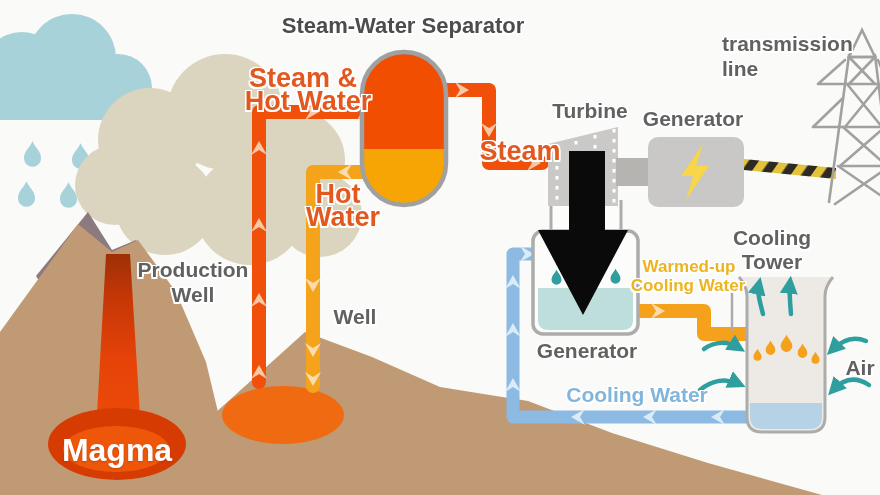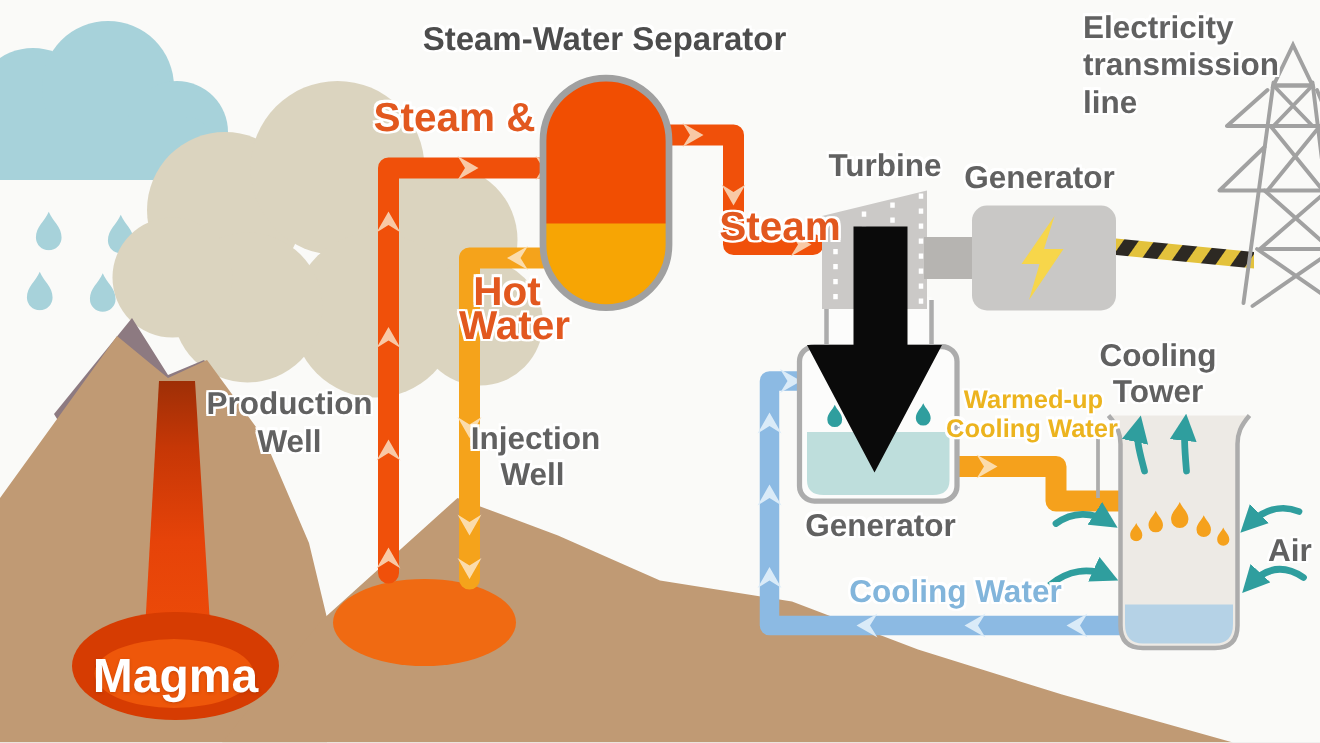--- a/index.html
+++ b/index.html
@@ -203,38 +203,37 @@
       <path d="M866,341 C854,336 842,340 832,350" marker-end="url(#ta)"></path>
       <path d="M869,385 C857,377 845,377 833,390" marker-end="url(#ta)"></path>
     </g>
   </g>
 
   <path d="M569,151 H605 V230 H628 L583,315 L538,230 H569 Z" fill="#0A0A0A"></path>
 </svg>
 
 <div class="lbl gray-big" style="left:403px;top:15px;">Steam-Water Separator</div>
 
-<div class="lbl lbl-left gray" style="left:722px;top:8px;">Electricity</div>
 <div class="lbl lbl-left gray" style="left:722px;top:33px;">transmission</div>
 <div class="lbl lbl-left gray" style="left:722px;top:58px;">line</div>
 
 <div class="lbl gray" style="left:590px;top:100px;">Turbine</div>
 <div class="lbl gray" style="left:693px;top:108px;">Generator</div>
 
 <div class="lbl orange" style="left:303px;top:65px;">Steam &amp;</div>
+<div class="lbl orange" style="left:308px;top:88px;">Hot Water</div>
 
 <div class="lbl orange" style="left:338px;top:181px;">Hot</div>
 <div class="lbl orange" style="left:343px;top:204px;">Water</div>
 
 <div class="lbl orange" style="left:520px;top:138px;">Steam</div>
 
 <div class="lbl gray" style="left:193px;top:259px;">Production</div>
 <div class="lbl gray" style="left:193px;top:284px;">Well</div>
 
-<div class="lbl gray" style="left:357px;top:282px;">Injection</div>
 <div class="lbl gray" style="left:355px;top:306px;">Well</div>
 
 
 <div class="lbl white" style="left:117px;top:434px;font-size:32px;">Magma</div>
 
 <div class="lbl gray" style="left:587px;top:340px;">Generator</div>
 
 <div class="lbl gray" style="left:772px;top:227px;">Cooling</div>
 <div class="lbl gray" style="left:772px;top:251px;">Tower</div>
 

